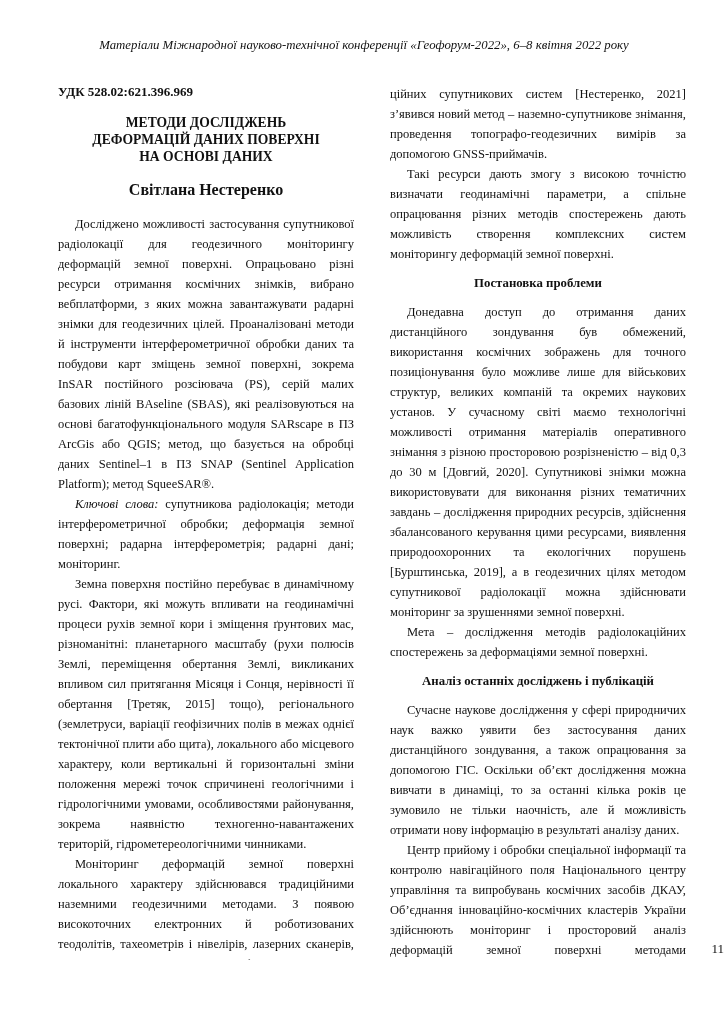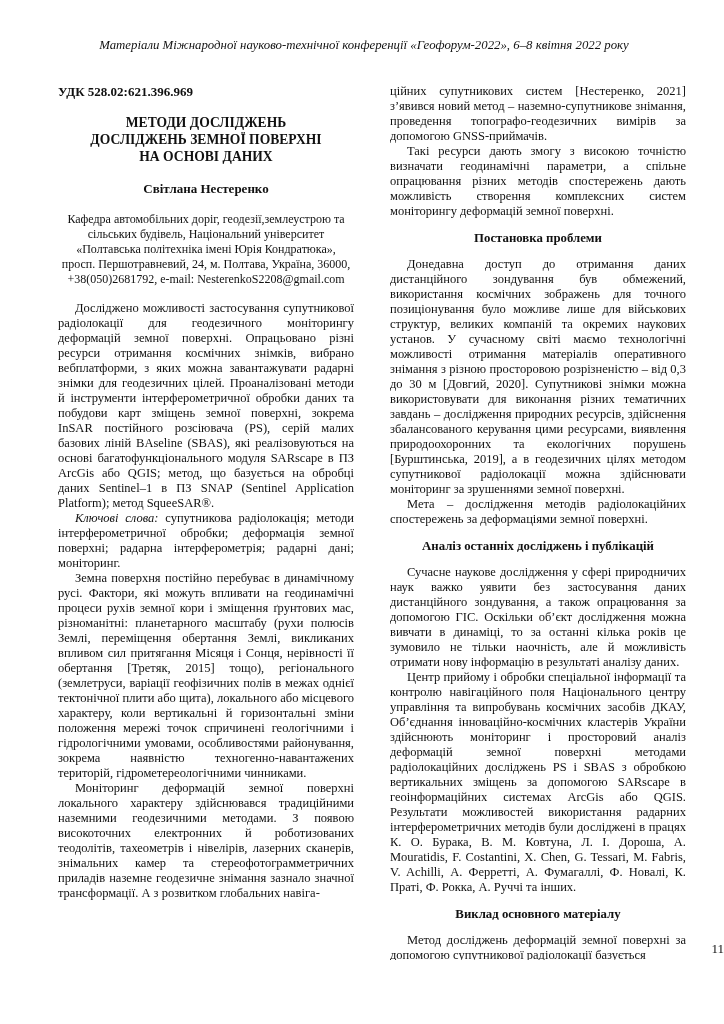--- a/index.html
+++ b/index.html
@@ -47,35 +47,35 @@
   }
   .title {
     font-weight: bold;
     font-size: 13.6px;
     line-height: 17px;
     text-align: center;
     margin: 0 0 16px 0;
   }
   .author {
     font-weight: bold;
-    font-size: 13px;
+    font-size: 16px;
     text-align: center;
     margin: 0 0 15px 0;
   }
   .affiliation {
     font-size: 12px;
     line-height: 15px;
     text-align: center;
     margin: 0 0 14px 0;
     text-indent: 0;
   }
   p.body {
     margin: 0;
     font-size: 12.5px;
-    line-height: 15px;
+    line-height: 20px;
     text-align: justify;
     text-indent: 17px;
   }
   p.no-indent {
     text-indent: 0;
   }
   .heading {
     font-weight: bold;
     font-size: 12.8px;
     line-height: 16px;
@@ -102,27 +102,26 @@
 
   <div class="running-head">Матеріали Міжнародної науково-технічної конференції «Геофорум-2022», 6–8 квітня 2022 року</div>
 
   <div class="columns">
 
     <div class="col">
       <p class="udc">УДК 528.02:621.396.969</p>
 
       <h1 class="title">
         <span>МЕТОДИ ДОСЛІДЖЕНЬ</span><br>
-        <span>ДОСЛІДЖЕНЬ ЗЕМНОЇ ПОВЕРХНІ</span><br>
+        <span>ДЕФОРМАЦІЙ ДАНИХ ПОВЕРХНІ</span><br>
         <span>НА ОСНОВІ ДАНИХ</span><br>
       </h1>
 
       <p class="author">Світлана Нестеренко</p>
 
-      <p class="affiliation">Кафедра автомобільних доріг, геодезії,землеустрою та сільських будівель, Національний університет «Полтавська політехніка імені Юрія Кондратюка», просп. Першотравневий, 24, м. Полтава, Україна, 36000, +38(050)2681792, e-mail: NesterenkoS2208@gmail.com</p>
 
       <p class="body">Досліджено можливості застосування супутникової радіолокації для геодезичного моніторингу деформацій земної поверхні. Опрацьовано різні ресурси отримання космічних знімків, вибрано вебплатформи, з яких можна завантажувати радарні знімки для геодезичних цілей. Проаналізовані методи й інструменти інтерферометричної обробки даних та побудови карт зміщень земної поверхні, зокрема InSAR постійного розсіювача (PS), серій малих базових ліній BAseline (SBAS), які реалізовуються на основі багатофункціонального модуля SARscape в ПЗ ArcGis або QGIS; метод, що базується на обробці даних Sentinel–1 в ПЗ SNAP (Sentinel Application Platform); метод SqueeSAR®.</p>
 
       <p class="body"><span class="kw-label">Ключові слова:</span> <span>супутникова радіолокація; методи інтерферометричної обробки; деформація земної поверхні; радарна інтерферометрія; радарні дані; моніторинг.</span></p>
 
 
       <p class="body">Земна поверхня постійно перебуває в динамічному русі. Фактори, які можуть впливати на геодинамічні процеси рухів земної кори і зміщення ґрунтових мас, різноманітні: планетарного масштабу (рухи полюсів Землі, переміщення обертання Землі, викликаних впливом сил притягання Місяця і Сонця, нерівності її обертання [Третяк, 2015] тощо), регіонального (землетруси, варіації геофізичних полів в межах однієї тектонічної плити або щита), локального або місцевого характеру, коли вертикальні й горизонтальні зміни положення мережі точок спричинені геологічними і гідрологічними умовами, особливостями районування, зокрема наявністю техногенно-навантажених територій, гідрометереологічними чинниками.</p>
       <p class="body">Моніторинг деформацій земної поверхні локального характеру здійснювався традиційними наземними геодезичними методами. З появою високоточних електронних й роботизованих теодолітів, тахеометрів і нівелірів, лазерних сканерів, знімальних камер та стереофотограмметричних приладів наземне геодезичне знімання зазнало значної трансформації. А з розвитком глобальних навіга-</p>
     </div>
 

